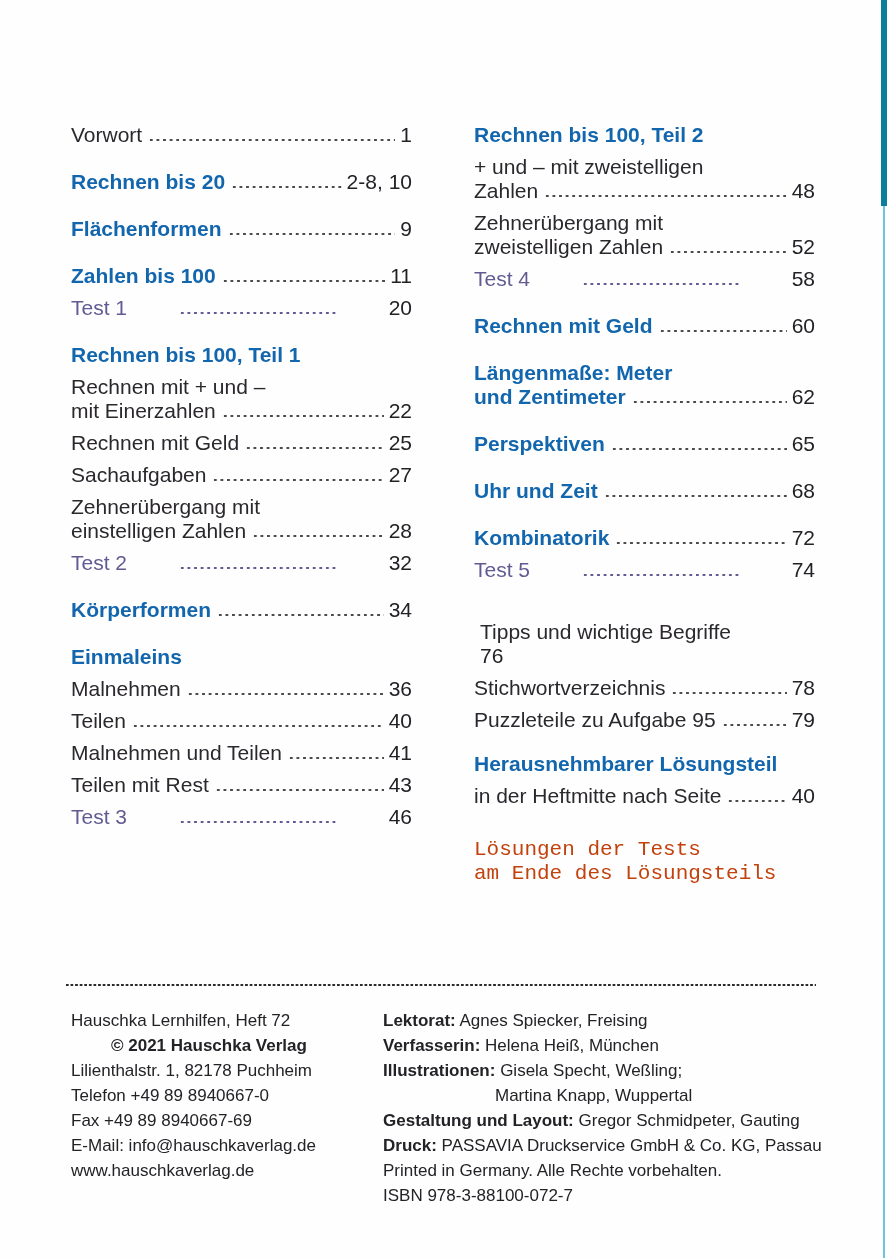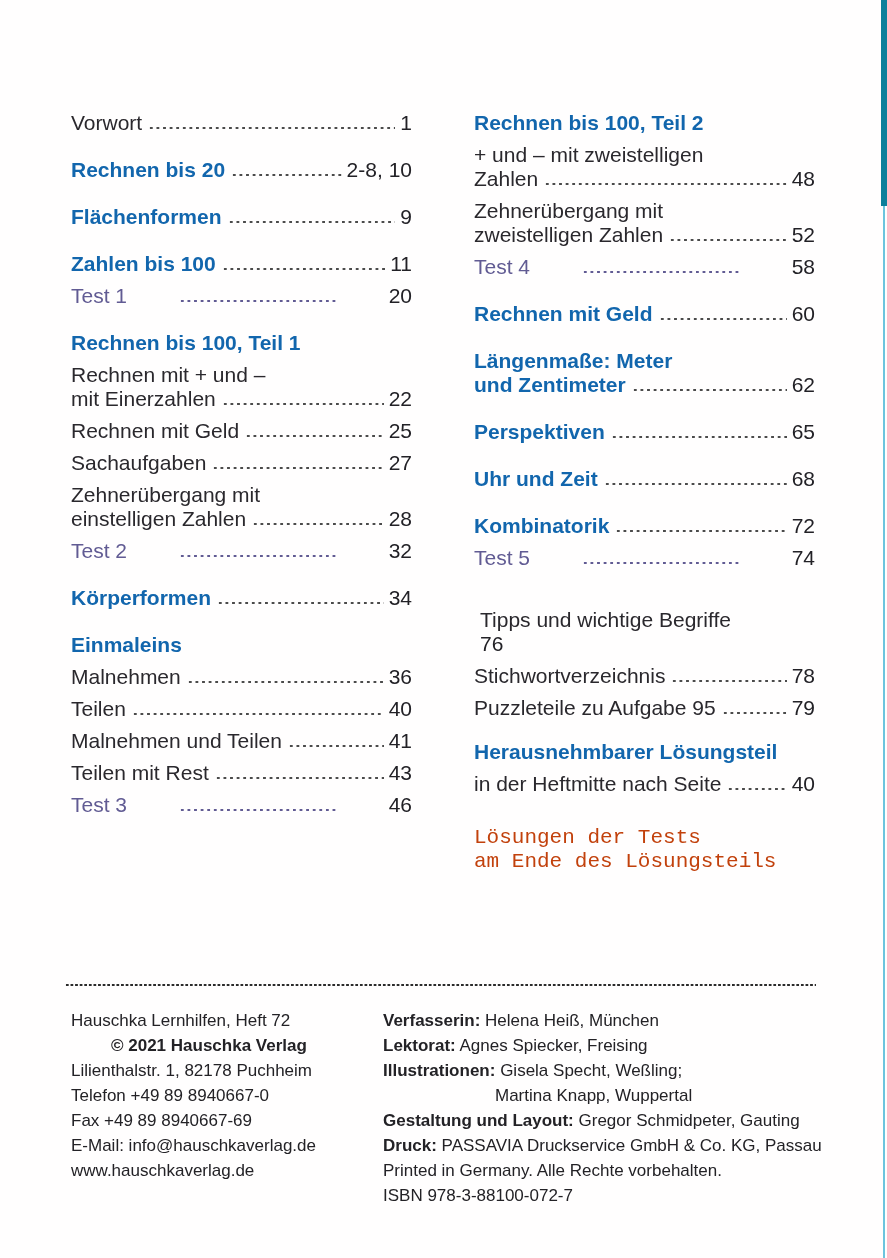--- a/index.html
+++ b/index.html
@@ -19,21 +19,21 @@
     position:absolute;left:71px;top:61px;
     font-size:34px;font-weight:700;letter-spacing:.2px;
     color:#1266ad;line-height:1.1;margin:0;
   }
 
   .col{position:absolute;top:111px;}
   #col-left{left:71px;width:341px;}
   #col-right{left:474px;width:341px;}
 
   .row{margin-top:8px;font-size:21px;line-height:24px;}
-  .col .row:first-child{margin-top:0;}
+  .col .row:first-child{margin-top:12px;}
   .trow{display:flex;align-items:baseline;}
   .row.t-blue,.row.t-heading,.row.t-two_blue{margin-top:23px;color:#1266ad;font-weight:700;}
   .row.t-test{color:#615b93;gap:46px;}
   .row.t-purple2{color:#c2410c;margin-top:30px;font-family:Liberation Mono, monospace;}
   .row.gap-lg{margin-top:38px;flex-direction:column;}
   .row.gap-md{margin-top:20px;}
   .label{white-space:nowrap;}
   .page-num{white-space:nowrap;color:#222126;font-weight:400;}
   .row.t-blue .page-num,.row.t-two_blue .page-num{font-weight:400;}
   .leader{
@@ -251,22 +251,22 @@
   <div class="footer-col" id="footer-left">
       <div class="f-line">Hauschka Lernhilfen, Heft 72</div>
       <div class="f-line bold">© 2021 Hauschka Verlag</div>
       <div class="f-line">Lilienthalstr. 1, 82178 Puchheim</div>
       <div class="f-line">Telefon +49 89 8940667-0</div>
       <div class="f-line">Fax +49 89 8940667-69</div>
       <div class="f-line">E-Mail: info@hauschkaverlag.de</div>
       <div class="f-line">www.hauschkaverlag.de</div>
     </div>
   <div class="footer-col" id="footer-right">
+      <div class="f-line"><span class="b">Lektorat:</span> Agnes Spiecker, Freising</div>
       <div class="f-line"><span class="b">Verfasserin:</span> Helena Heiß, München</div>
-      <div class="f-line"><span class="b">Lektorat:</span> Agnes Spiecker, Freising</div>
       <div class="f-line"><span class="b">Illustrationen:</span> Gisela Specht, Weßling;</div>
       <div class="f-line indent">Martina Knapp, Wuppertal</div>
       <div class="f-line"><span class="b">Gestaltung und Layout:</span> Gregor Schmidpeter, Gauting</div>
       <div class="f-line"><span class="b">Druck:</span> PASSAVIA Druckservice GmbH &amp; Co. KG, Passau</div>
       <div class="f-line">Printed in Germany. Alle Rechte vorbehalten.</div>
       <div class="f-line">ISBN 978-3-88100-072-7</div>
     </div>
 </div>
 
 </body></html>

